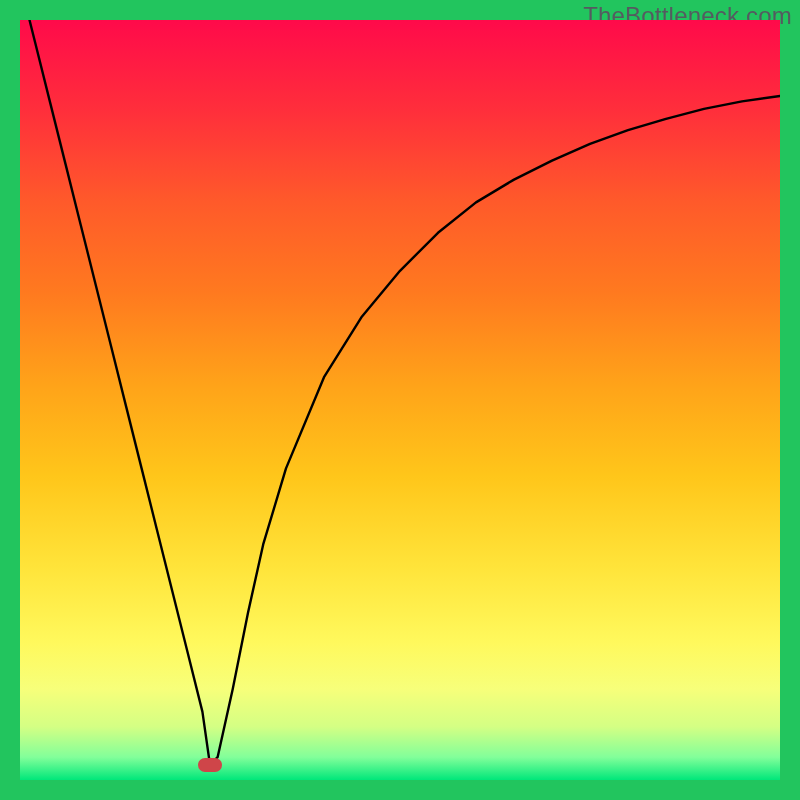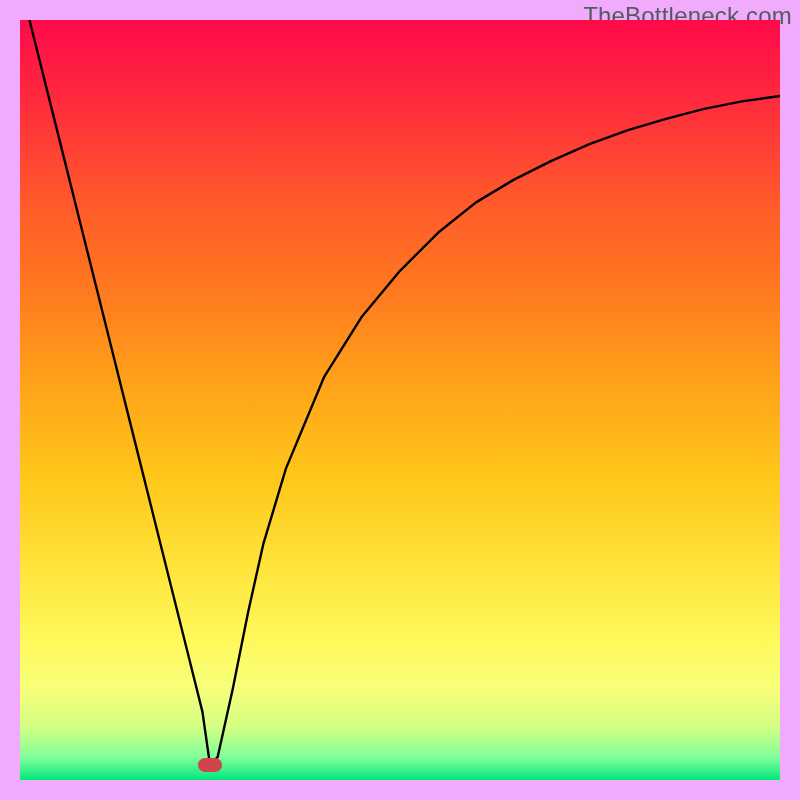--- a/index.html
+++ b/index.html
@@ -1,20 +1,20 @@
 <!DOCTYPE html>
 <html><head>
 <meta charset="utf-8">
 <style>
   * { margin: 0; padding: 0; box-sizing: border-box; }
   html, body { width: 800px; height: 800px; overflow: hidden; background: #000; }
   .frame {
     width: 800px;
     height: 800px;
-    background: #f0abfc;
+    background: #22c55e;
     position: relative;
   }
   .plot-area {
     position: absolute;
     left: 20px;
     top: 20px;
     width: 760px;
     height: 760px;
     background: linear-gradient(to bottom,
       #ff0a4a 0%,

